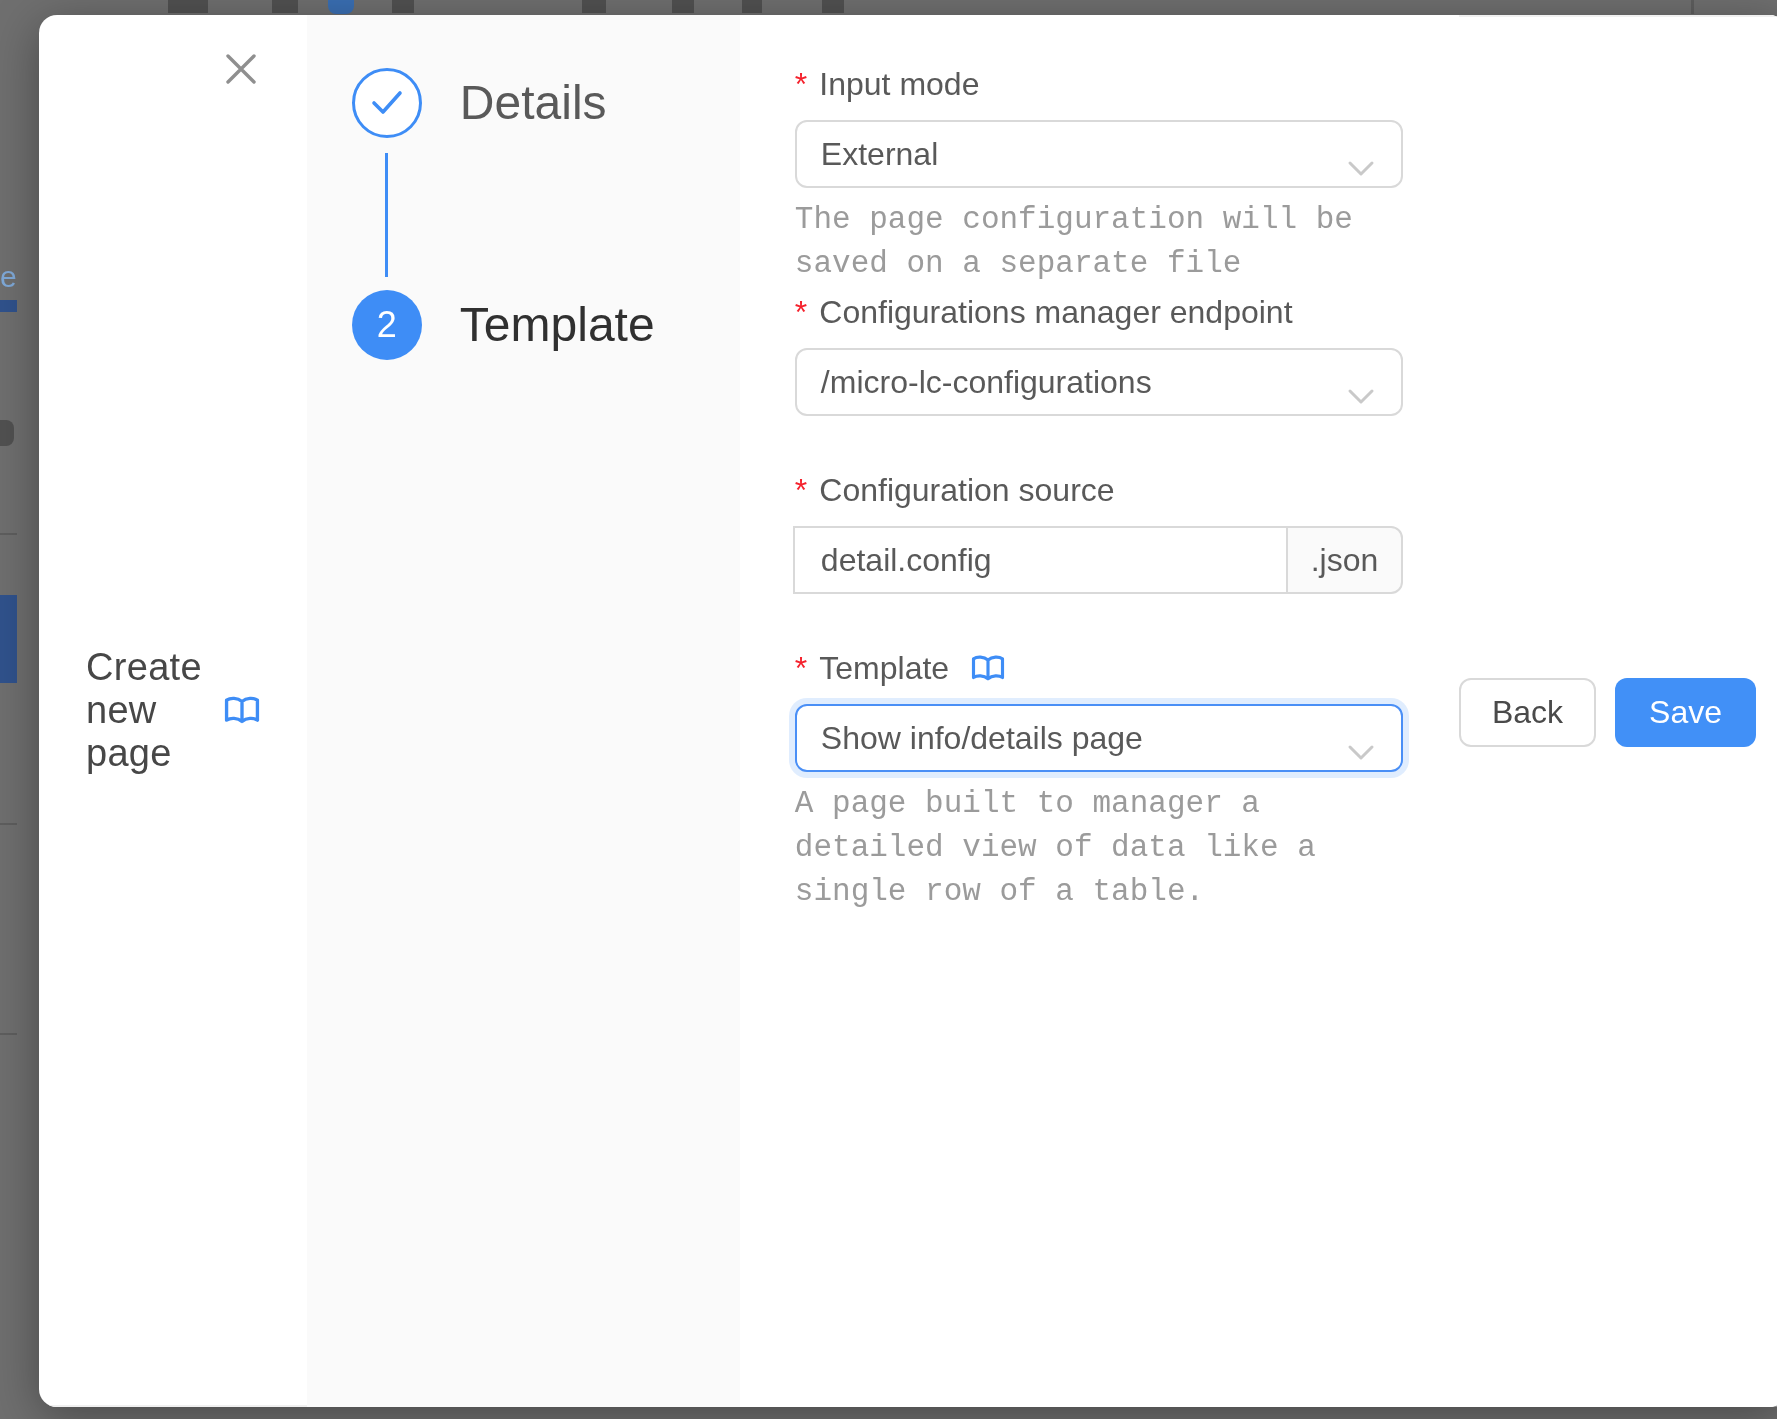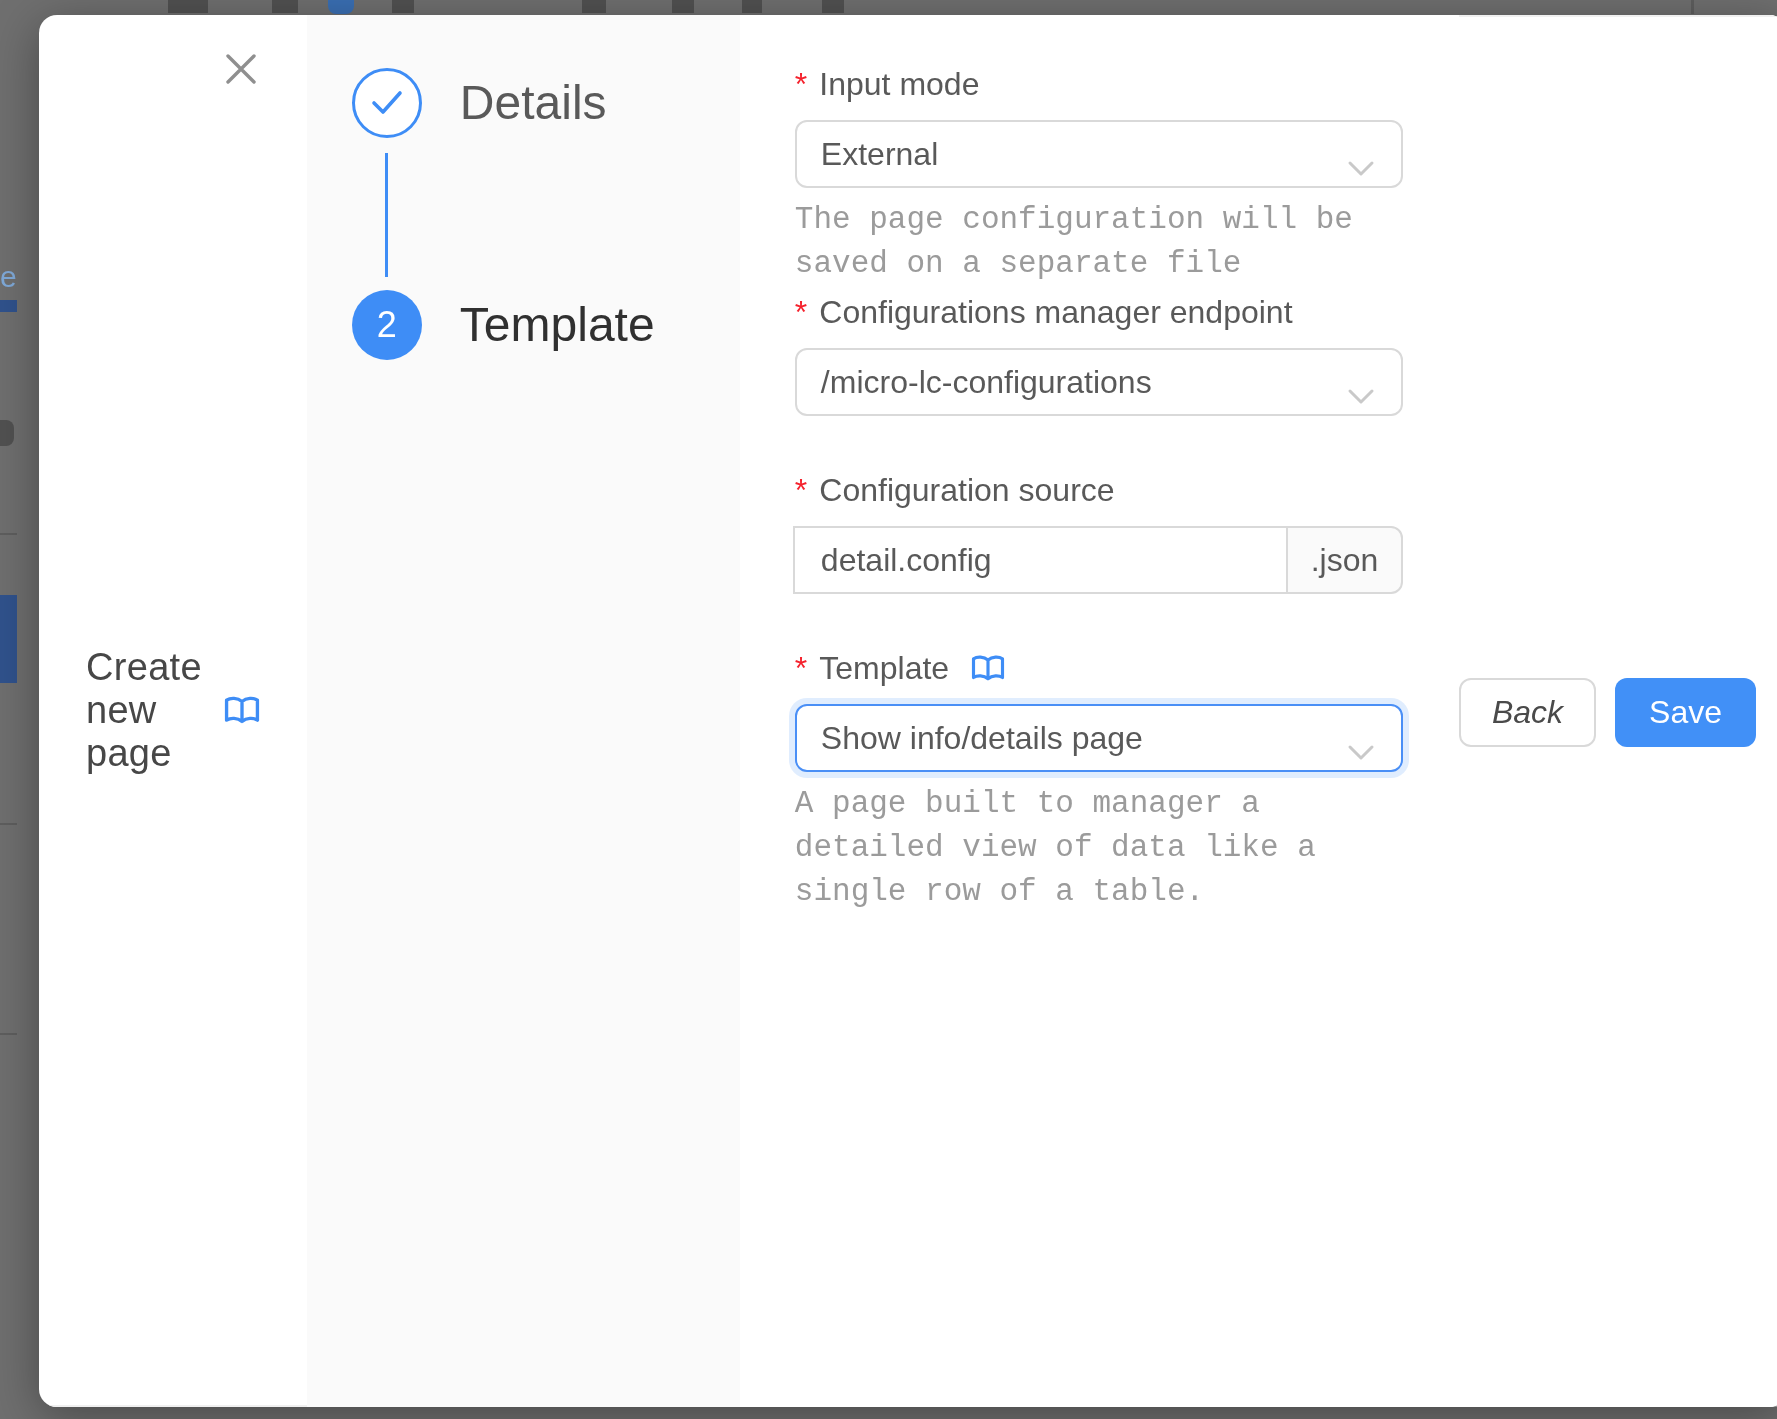--- a/index.html
+++ b/index.html
@@ -101,21 +101,21 @@
   .m-footer{
     flex:0 0 132px;border-top:2px solid var(--divider);
     display:flex;align-items:center;justify-content:flex-end;
     gap:19px;padding-right:31px;background:#fff;
   }
   .btn{
     height:69px;border-radius:12px;font-size:32px;cursor:pointer;
     display:flex;align-items:center;justify-content:center;
     font-family:"Liberation Sans", sans-serif;
   }
-  .btn-back{width:137px;background:#fff;border:2px solid var(--border);color:#4a4a4a;font-style:italic;}
+  .btn-back{width:137px;background:#fff;border:2px solid var(--border);color:#4a4a4a;}
   .btn-save{width:141px;background:var(--save-blue);border:none;color:#fff;}
 </style>
 </head>
 <body>
 
 <div class="frag frag-dark" style="left:168px;top:0;width:40px;height:13px;"></div>
 <div class="frag frag-dark" style="left:272px;top:0;width:26px;height:13px;"></div>
 <div class="frag" style="left:328px;top:0;width:26px;height:14px;background:#3a6fb3;border-radius:0 0 8px 8px;"></div>
 <div class="frag frag-dark" style="left:392px;top:0;width:22px;height:13px;"></div>
 <div class="frag frag-dark" style="left:582px;top:0;width:24px;height:13px;"></div>

